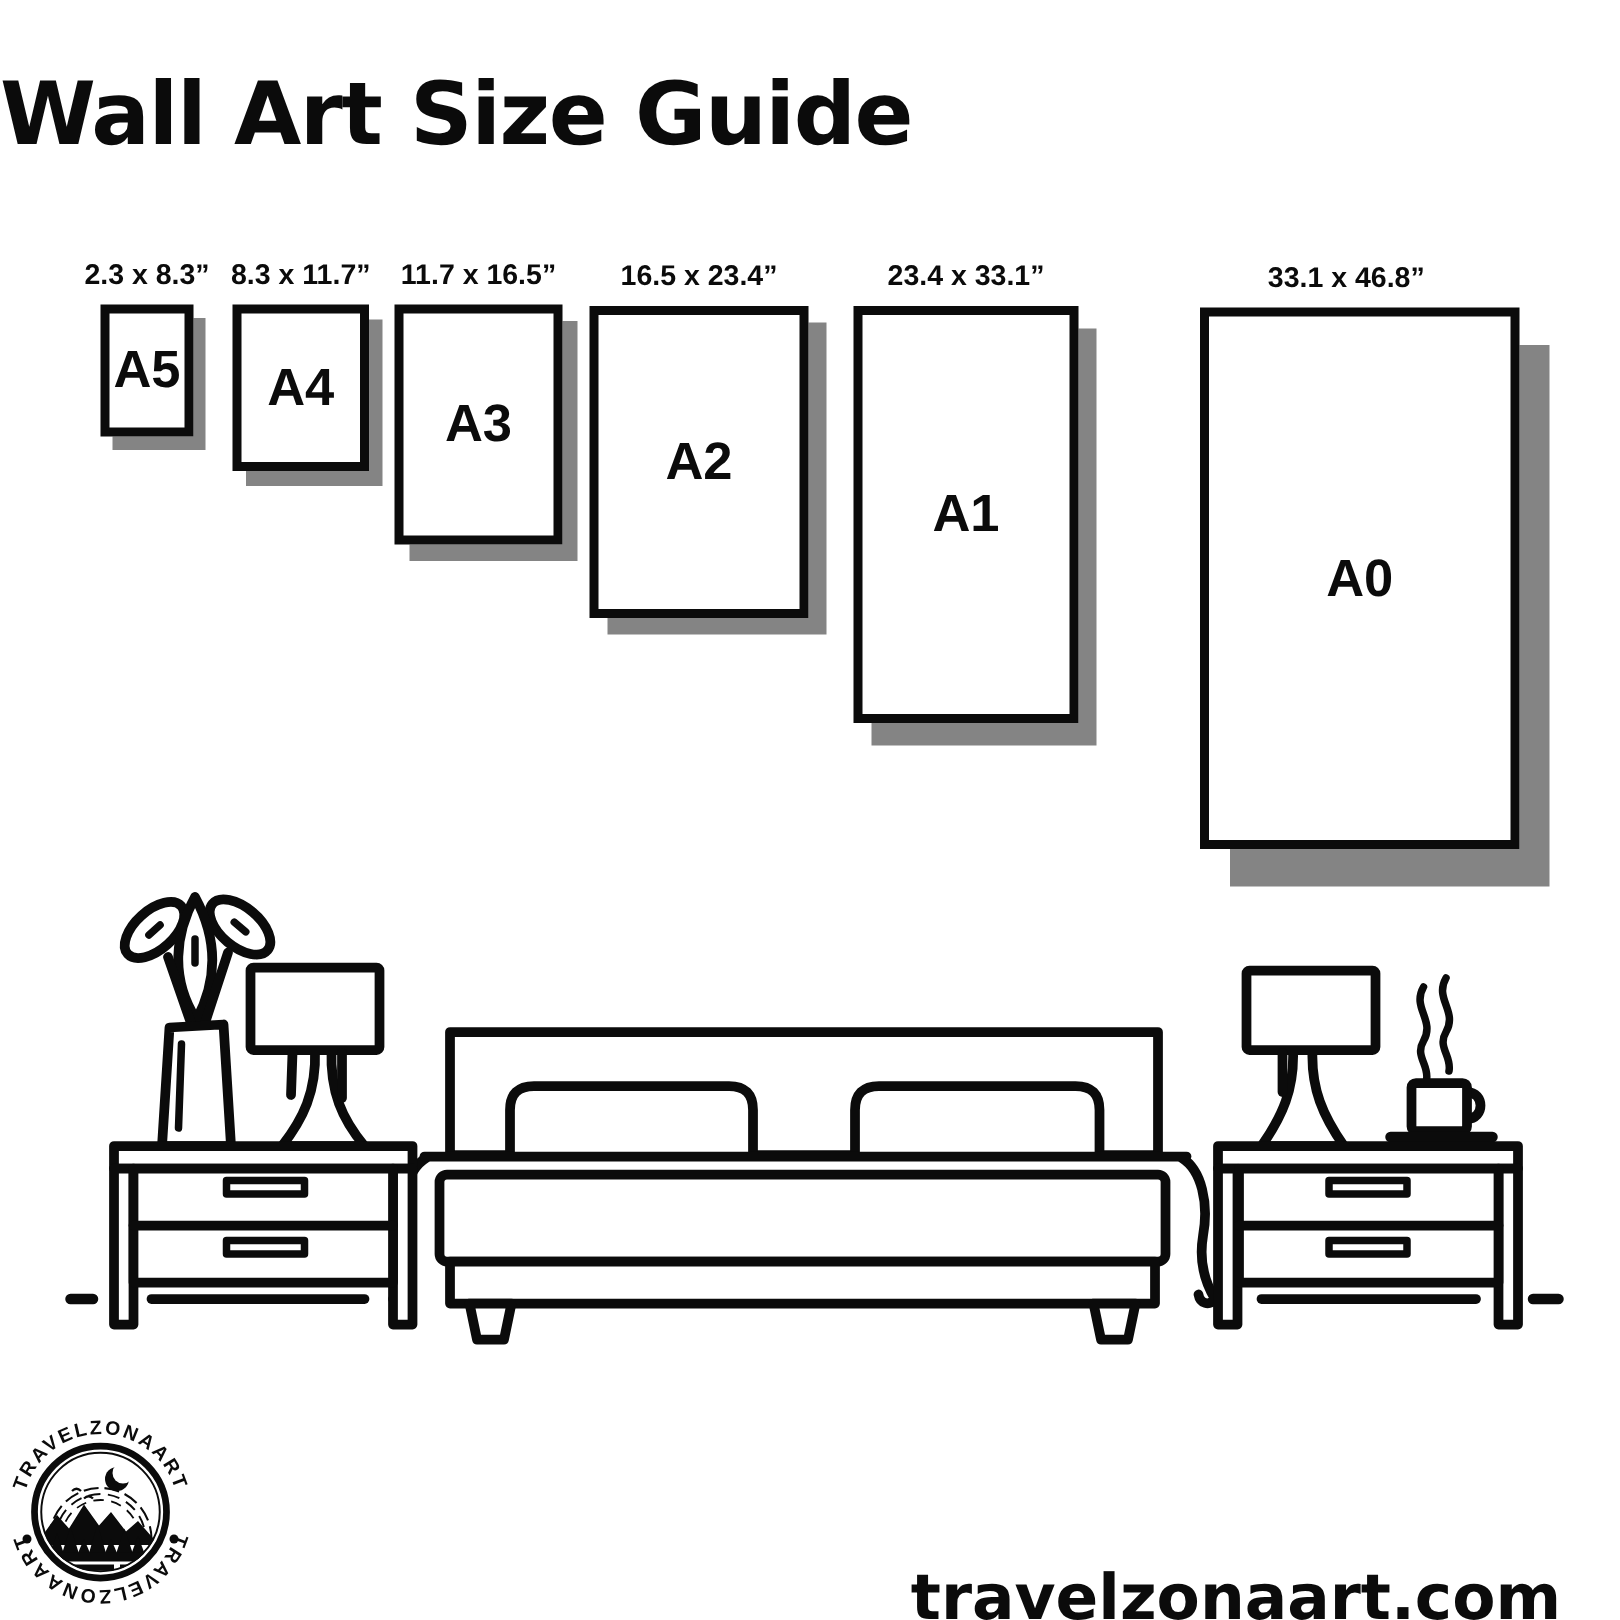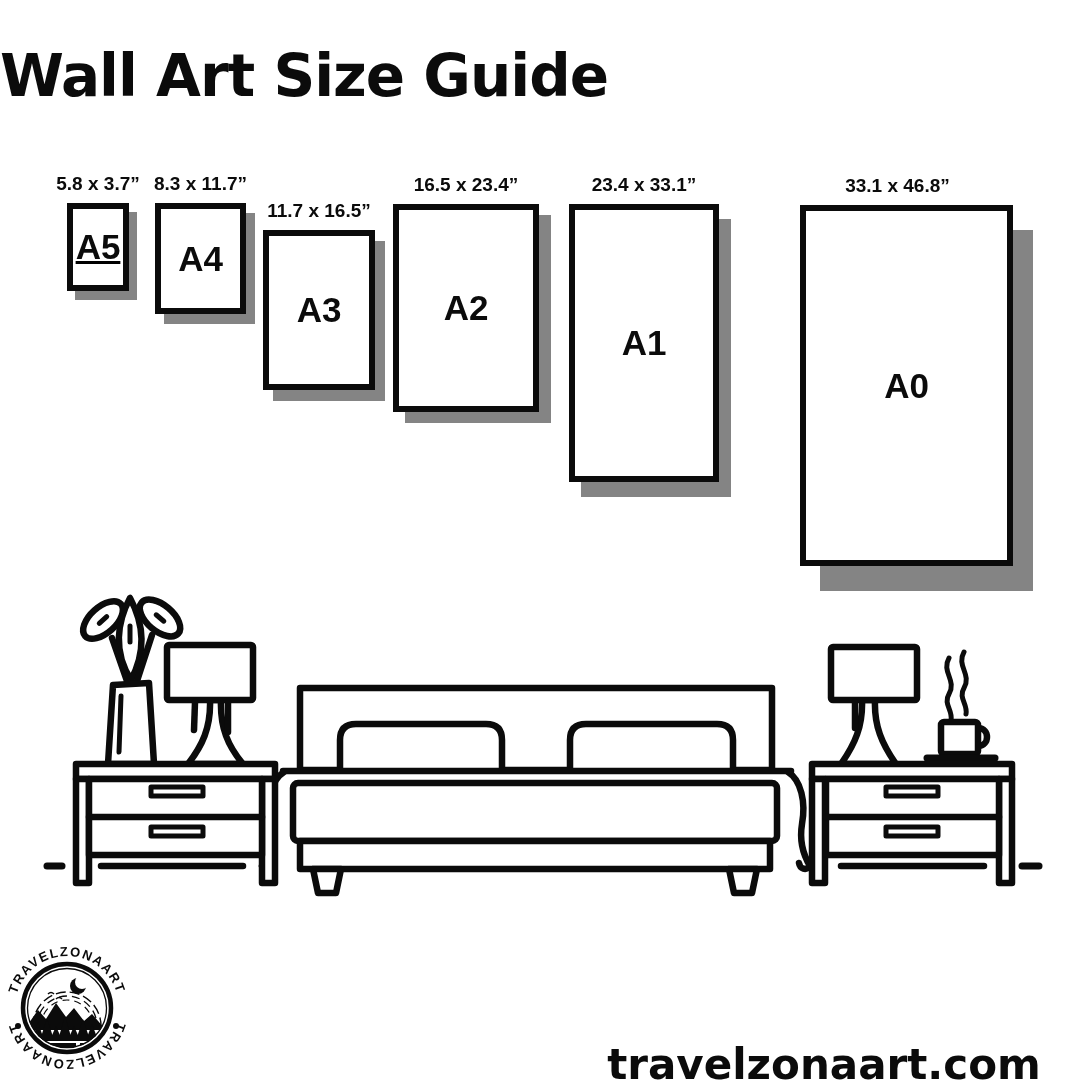--- a/index.html
+++ b/index.html
@@ -45,32 +45,32 @@
   }
   .logo-arc-text{font-family:"Liberation Sans",sans-serif;font-weight:bold;font-size:13px;letter-spacing:1.6px;fill:var(--ink);}
 </style>
 </head>
 <body style="--ink: #0b0b0b; --shadow: #848484;">
 
 <div class="title">Wall Art Size Guide</div>
 
 <div>
     <div class="frame-group" style="left: 67px; top: 203px; width: 62px; height: 88px;">
-    <div class="frame-dims">5.8 x 3.7”</div>
-    <div class="frame-box" style="box-shadow: rgb(132, 132, 132) 8px 9px 0px 0px; text-decoration: underline;">
+    <div class="frame-dims">2.3 x 8.3”</div>
+    <div class="frame-box" style="box-shadow: rgb(132, 132, 132) 8px 9px 0px 0px;">
       <span class="frame-label">A5</span>
     </div>
   </div>
     <div class="frame-group" style="left: 155px; top: 203px; width: 91px; height: 111px; border-radius: 15px;">
     <div class="frame-dims">8.3 x 11.7”</div>
     <div class="frame-box" style="box-shadow: rgb(132, 132, 132) 9px 10px 0px 0px;">
       <span class="frame-label">A4</span>
     </div>
   </div>
-    <div class="frame-group" style="left: 263px; top: 203px; width: 112px; height: 160px; margin-top: 27px;">
+    <div class="frame-group" style="left: 263px; top: 203px; width: 112px; height: 160px;">
     <div class="frame-dims">11.7 x 16.5”</div>
     <div class="frame-box" style="box-shadow: rgb(132, 132, 132) 10px 11px 0px 0px;">
       <span class="frame-label">A3</span>
     </div>
   </div>
     <div class="frame-group" style="left: 393px; top: 204px; width: 146px; height: 208px;">
     <div class="frame-dims">16.5 x 23.4”</div>
     <div class="frame-box" style="box-shadow: rgb(132, 132, 132) 12px 11px 0px 0px;">
       <span class="frame-label">A2</span>
     </div>

